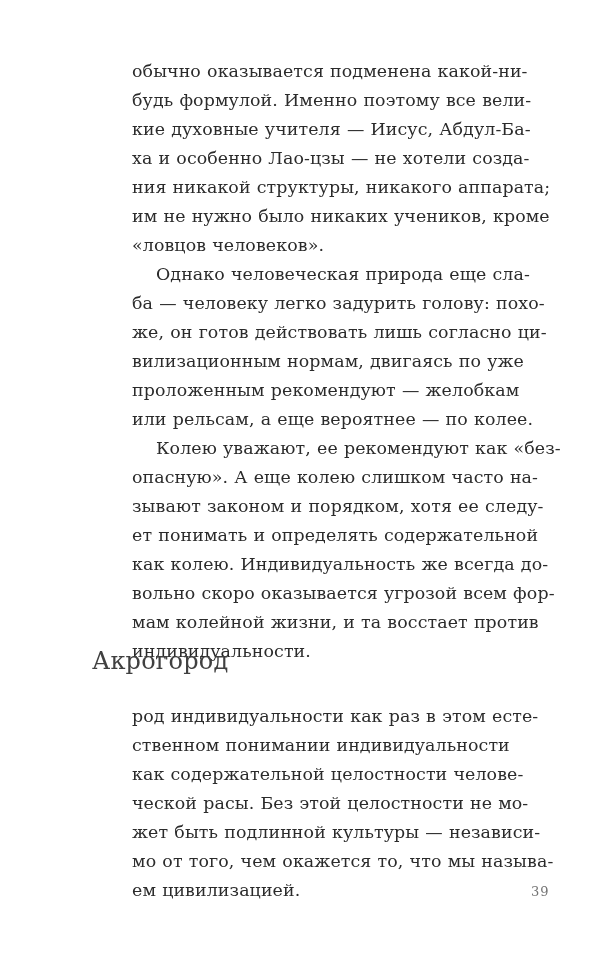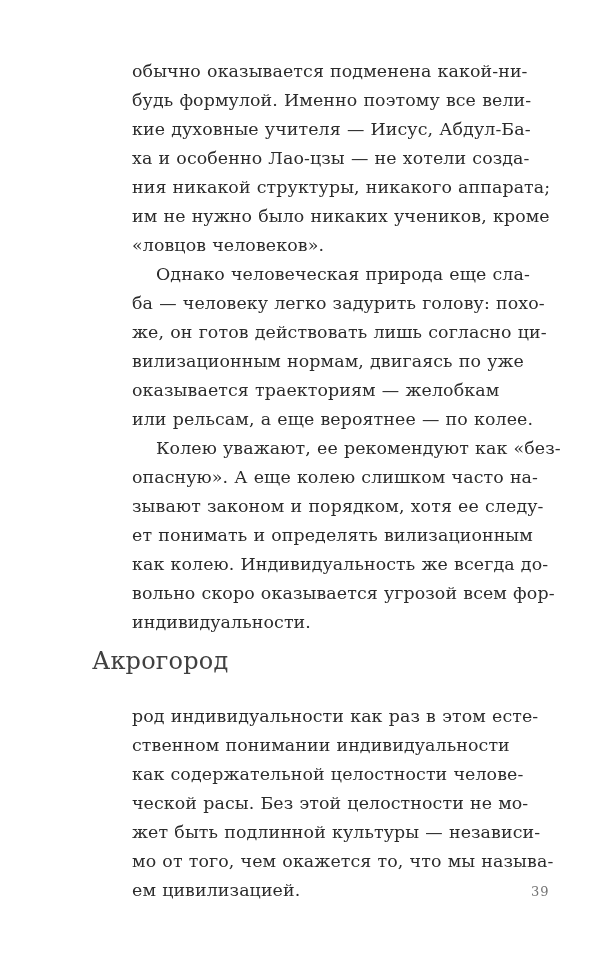--- a/index.html
+++ b/index.html
@@ -58,28 +58,29 @@
   <span class="line">будь формулой. Именно поэтому все вели-</span>
   <span class="line">кие духовные учителя — Иисус, Абдул-Ба-</span>
   <span class="line">ха и особенно Лао-цзы — не хотели созда-</span>
   <span class="line">ния никакой структуры, никакого аппарата;</span>
   <span class="line">им не нужно было никаких учеников, кроме</span>
   <span class="line">«ловцов человеков».</span>
   <span class="line indent">Однако человеческая природа еще сла-</span>
   <span class="line">ба — человеку легко задурить голову: похо-</span>
   <span class="line">же, он готов действовать лишь согласно ци-</span>
   <span class="line">вилизационным нормам, двигаясь по уже</span>
-  <span class="line">оказывается траекториям — желобкам</span>
+  <span class="line">проложенным рекомендуют — желобкам</span>
   <span class="line">или рельсам, а еще вероятнее — по колее.</span>
   <span class="line indent">Колею уважают, ее рекомендуют как «без-</span>
   <span class="line">опасную». А еще колею слишком часто на-</span>
   <span class="line">зывают законом и порядком, хотя ее следу-</span>
-  <span class="line">ет понимать и определять вилизационным</span>
+  <span class="line">ет понимать и определять содержательной</span>
   <span class="line">как колею. Индивидуальность же всегда до-</span>
   <span class="line">вольно скоро оказывается угрозой всем фор-</span>
+  <span class="line">мам колейной жизни, и та восстает против</span>
   <span class="line">индивидуальности.</span>
 </div>
 
 <h2 class="heading">Акрогород</h2>
 
 <div class="para2">
   <span class="line">род индивидуальности как раз в этом есте-</span>
   <span class="line">ственном понимании индивидуальности</span>
   <span class="line">как содержательной целостности челове-</span>
   <span class="line">ческой расы. Без этой целостности не мо-</span>

